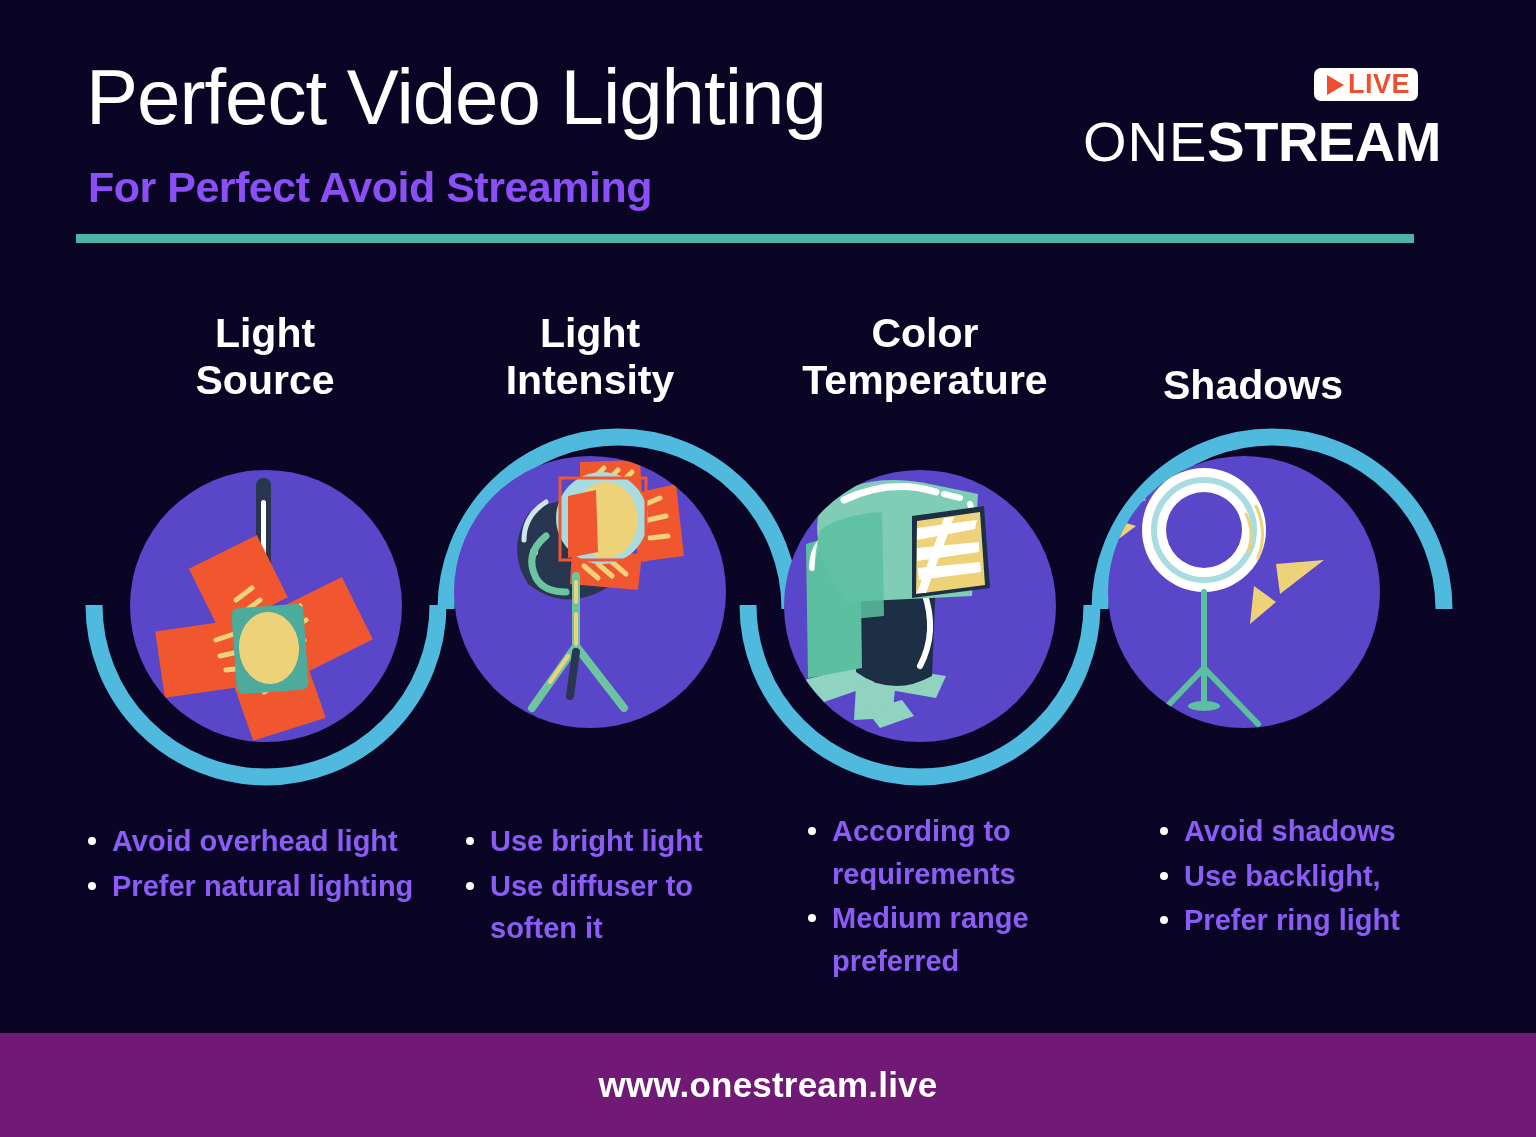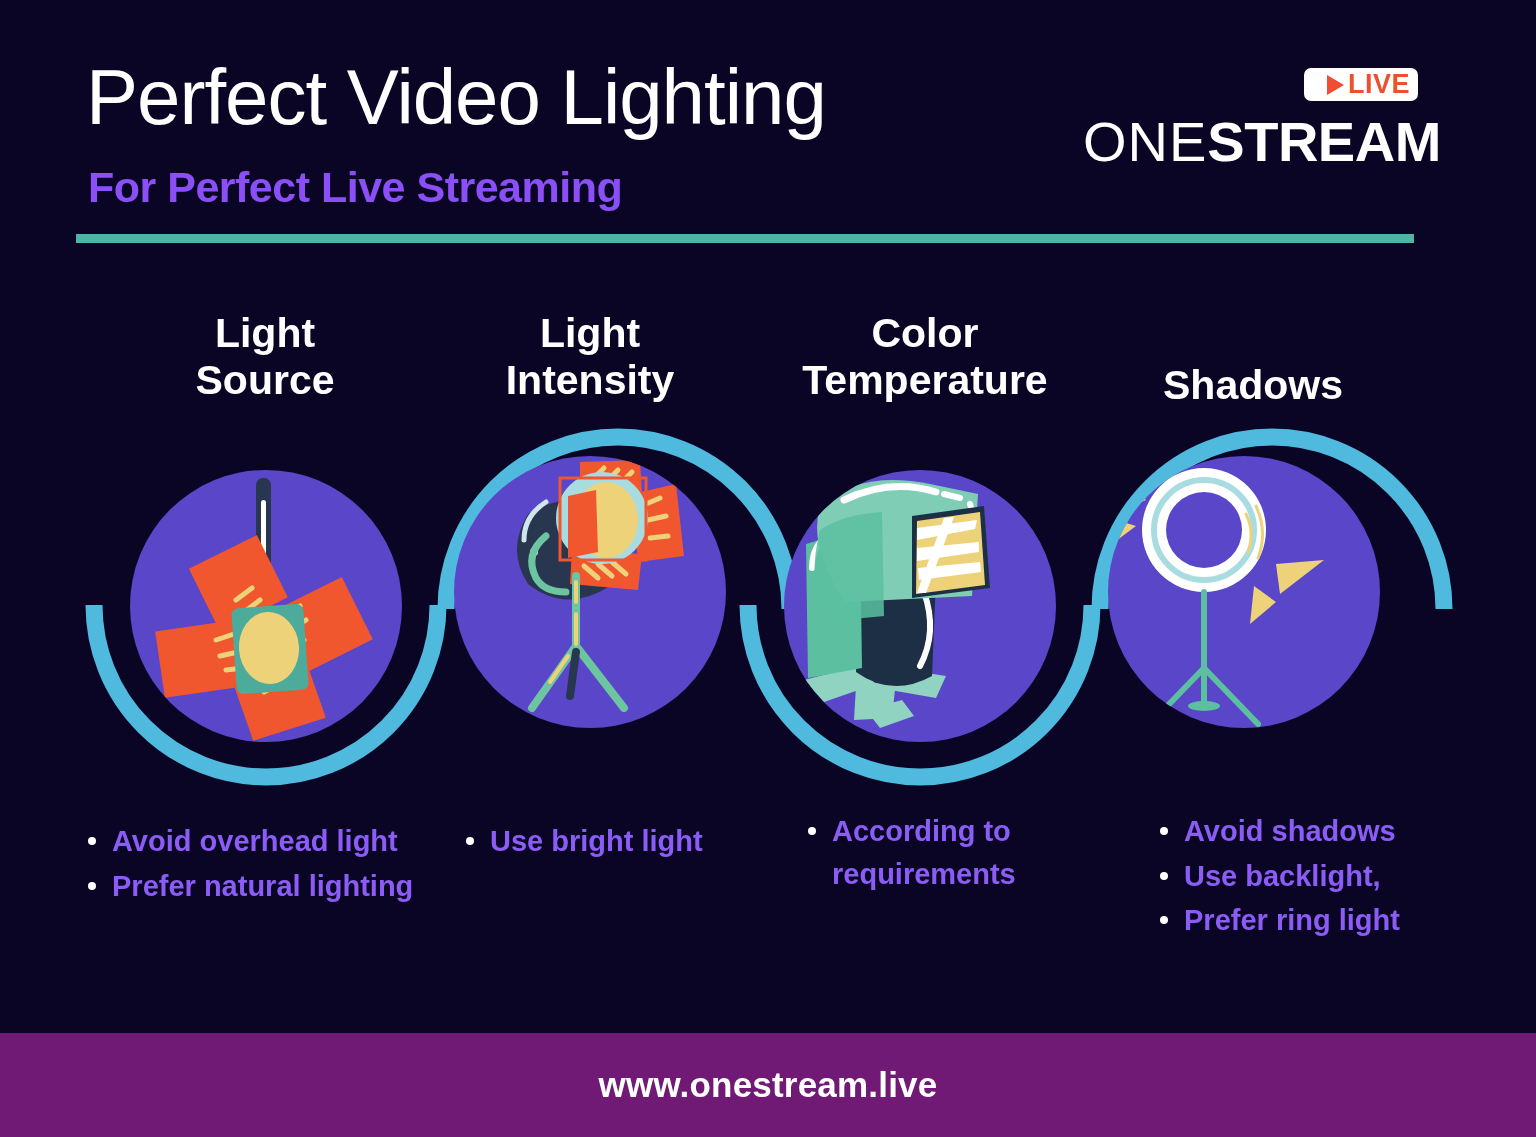--- a/index.html
+++ b/index.html
@@ -31,21 +31,21 @@
   .logo{position:absolute;left:1083px;top:70px;width:335px;height:100px;}
   .logo-word{
     position:absolute;left:0;bottom:0;
     font-size:56px;line-height:1;color:#ffffff;white-space:nowrap;
   }
   .logo-one{font-weight:300;letter-spacing:1px;}
   .logo-stream{font-weight:bold;letter-spacing:-0.5px;}
   .live-badge{
     position:absolute;right:0;top:-2px;
     background:#ffffff;border-radius:7px;
-    padding:3px 8px 3px 23px;
+    padding:3px 8px 3px 13px;
     display:flex;align-items:center;gap:4px;
   }
   .live-tri{
     width:0;height:0;border-left:17px solid #f04e30;
     border-top:10px solid transparent;border-bottom:10px solid transparent;
   }
   .live-text{
     color:#f04e30;font-weight:bold;font-size:27px;line-height:1;
     letter-spacing:0.5px;
   }
@@ -98,21 +98,21 @@
   .footer-text{
     color:#ffffff;font-weight:bold;font-size:35px;letter-spacing:0.2px;
   }
 </style>
 </head>
 <body>
 
 <div class="stage">
 
   <div class="title">Perfect Video Lighting</div>
-  <div class="subtitle">For Perfect Live Streaming</div>
+  <div class="subtitle">For Perfect Avoid Streaming</div>
   <div class="rule"></div>
 
   <div class="logo">
     <div class="logo-word">
       <span class="logo-one">ONE</span><span class="logo-stream">STREAM</span>
     </div>
     <div class="live-badge">
       <span class="live-tri"></span>
       <span class="live-text">LIVE</span>
     </div>
@@ -290,25 +290,27 @@
 
   <div class="bullets c0">
     <ul>
       <li>Avoid overhead light</li>
       <li>Prefer natural lighting</li>
     </ul>
   </div>
   <div class="bullets c1">
     <ul>
       <li>Use bright light</li>
+      <li>Use diffuser to soften it</li>
     </ul>
   </div>
   <div class="bullets c2">
     <ul>
       <li>According to requirements</li>
+      <li>Medium range preferred</li>
     </ul>
   </div>
   <div class="bullets c3">
     <ul>
       <li>Avoid shadows</li>
       <li>Use backlight,</li>
       <li>Prefer ring light</li>
     </ul>
   </div>
 

